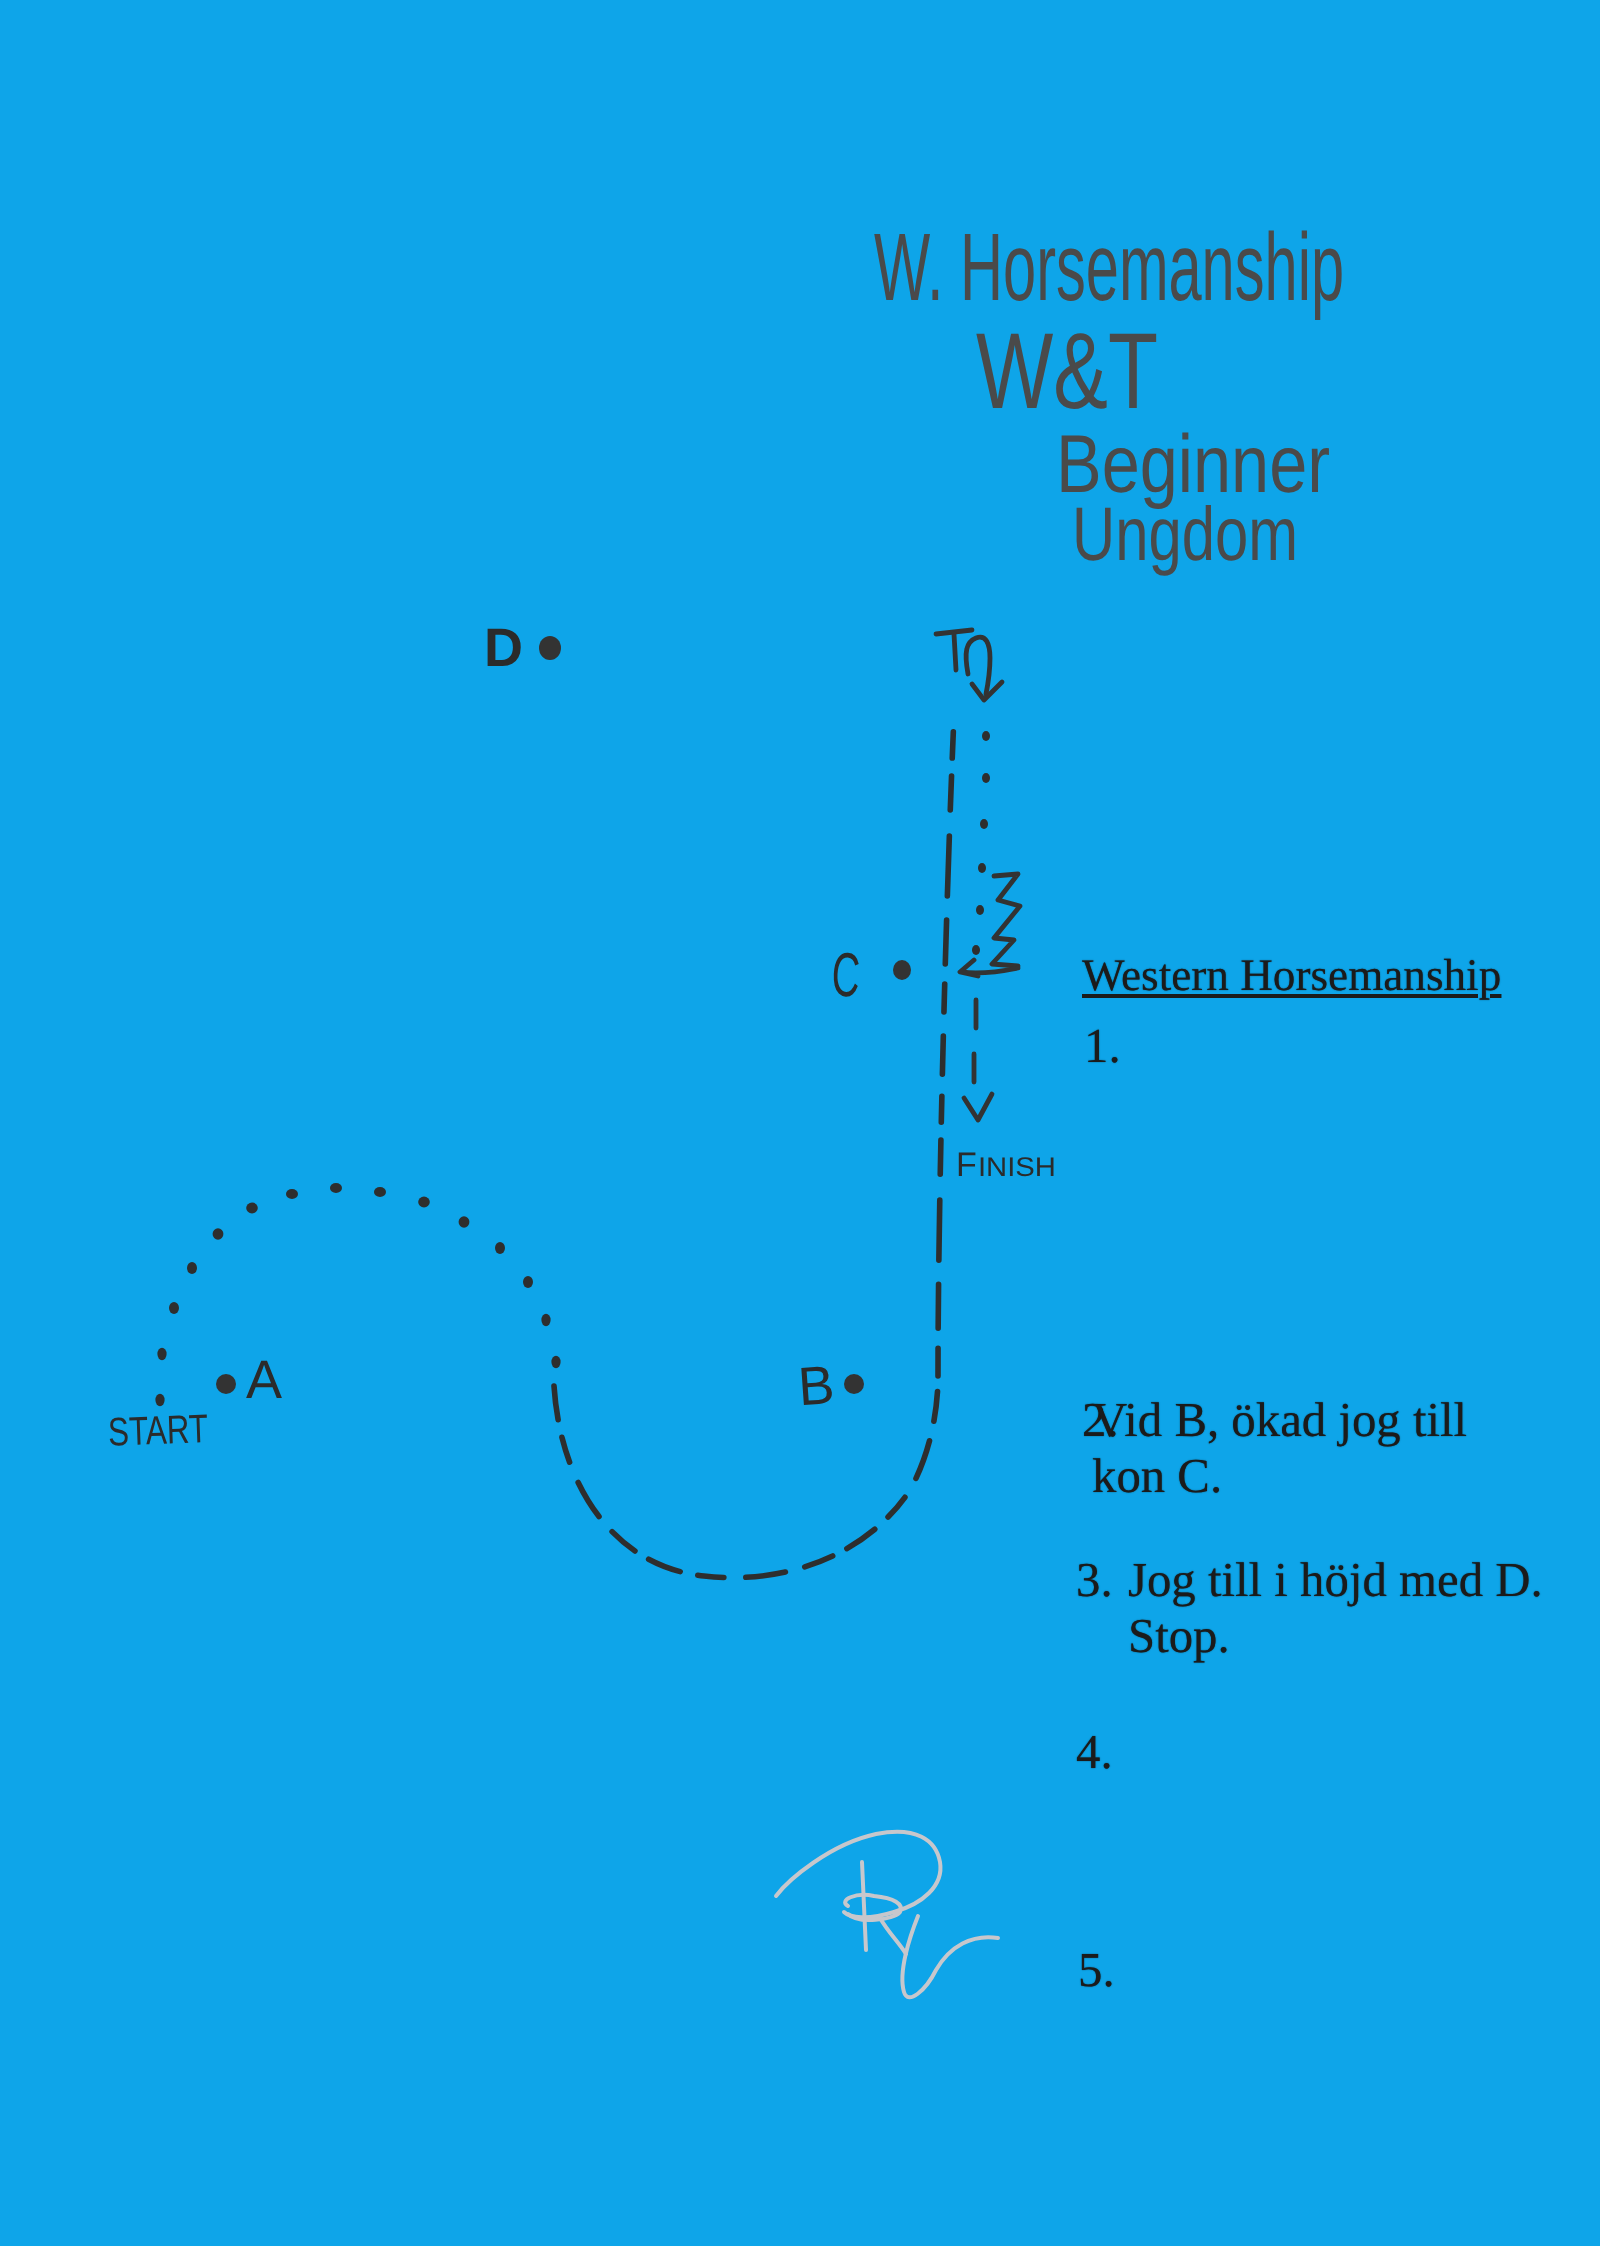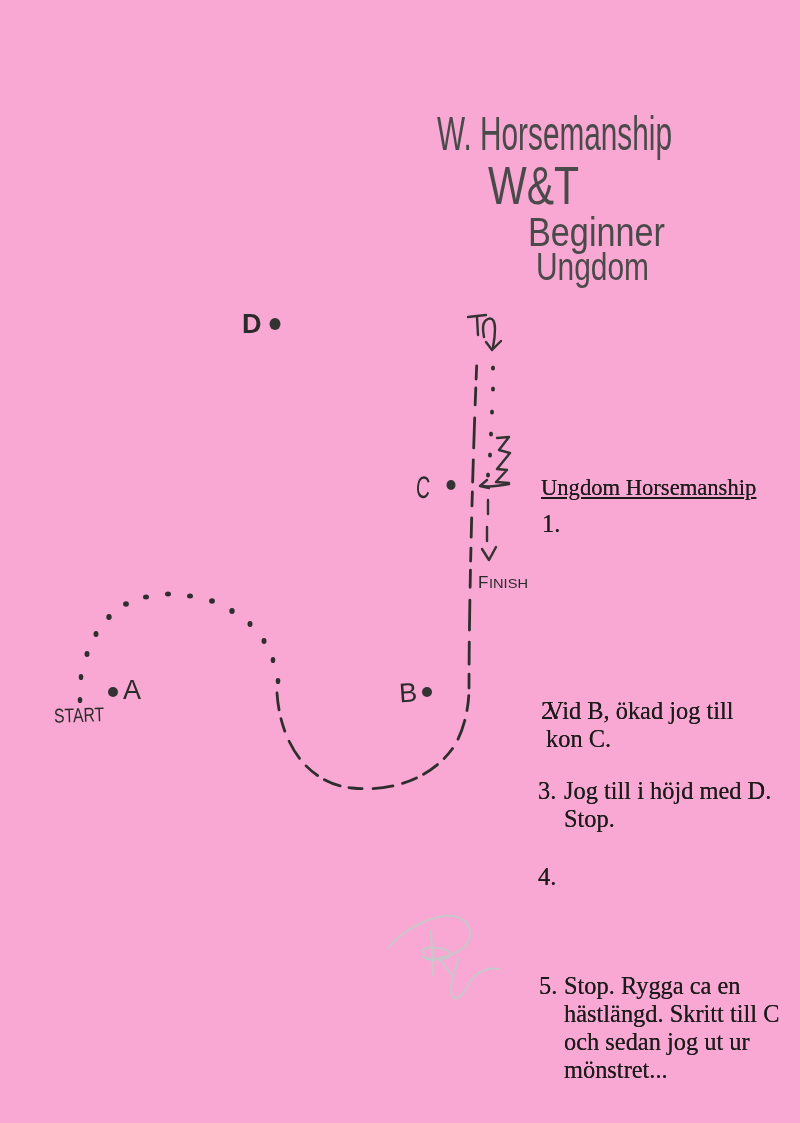--- a/index.html
+++ b/index.html
@@ -1,16 +1,16 @@
 <!DOCTYPE html>
 <html><head>
 <meta charset="utf-8">
 <style>
   html,body{margin:0;padding:0;background:#fefefe;}
-  .page{position:relative;width:800px;height:1123px;background:#f9a8d4;overflow:hidden;}
+  .page{position:relative;width:800px;height:1123px;background:#0ea5e9;overflow:hidden;}
   .instr{position:absolute;font-family:"Liberation Serif",serif;font-size:24.4px;line-height:28px;color:#1b1b1b;white-space:nowrap;text-shadow:0 0 0.6px rgba(20,20,20,0.85);}
   .num{position:absolute;font-family:"Liberation Serif",serif;font-size:24.4px;color:#1b1b1b;text-shadow:0 0 0.6px rgba(20,20,20,0.85);}
 </style>
 </head>
 <body>
 <div class="page">
 
 <svg width="800" height="1123" viewBox="0 0 800 1123" style="position:absolute;left:0;top:0" fill="none" stroke-linecap="round" stroke-linejoin="round">
 
   <text x="437" y="150" font-family="Liberation Sans, sans-serif" font-size="48" fill="#4a4a4a" textLength="235" lengthAdjust="spacingAndGlyphs">W. Horsemanship</text>
@@ -91,33 +91,32 @@
 
   <g stroke="#c7c7cc" stroke-width="2">
     <path d="M 388,948 C 394,940 415,922 438,917 C 458,913 468,920 470,931 C 472,943 461,952 447,956 C 434,960 425,959 422,956"></path>
     <path d="M 431,931 L 433,975"></path>
     <path d="M 424,953 C 419,950 428,946 437,948 C 447,949 452,952 450,956 C 447,960 429,962 424,957"></path>
     <path d="M 440,959 C 444,966 450,972 453,977"></path>
     <path d="M 459,958 C 455,968 449,986 452,996 C 454,1003 463,995 468,985 C 475,973 486,967 499,969"></path>
   </g>
 </svg>
 
-<div class="instr" style="left:541px;top:474px;font-size:22.6px;text-decoration:underline;">Ungdom Horsemanship</div>
+<div class="instr" style="left:541px;top:474px;font-size:22.6px;text-decoration:underline;">Western Horsemanship</div>
 
 <div class="num" style="left:542px;top:510px;">1.</div>
 
 
 <div class="num" style="left:541px;top:697px;">2.</div>
 
 <div class="instr" style="left:546px;top:697px;">Vid B, ökad jog till<br>kon C.</div>
 
 <div class="num" style="left:538px;top:777px;">3.</div>
 
 <div class="instr" style="left:564px;top:777px;">Jog till i höjd med D.<br>Stop.</div>
 
 <div class="num" style="left:538px;top:863px;">4.</div>
 
 
 <div class="num" style="left:539px;top:972px;">5.</div>
 
-<div class="instr" style="left:564px;top:972px;">Stop. Rygga ca en<br>hästlängd. Skritt till C<br>och sedan jog ut ur<br>mönstret...</div>
 
 </div>
 
 </body></html>

